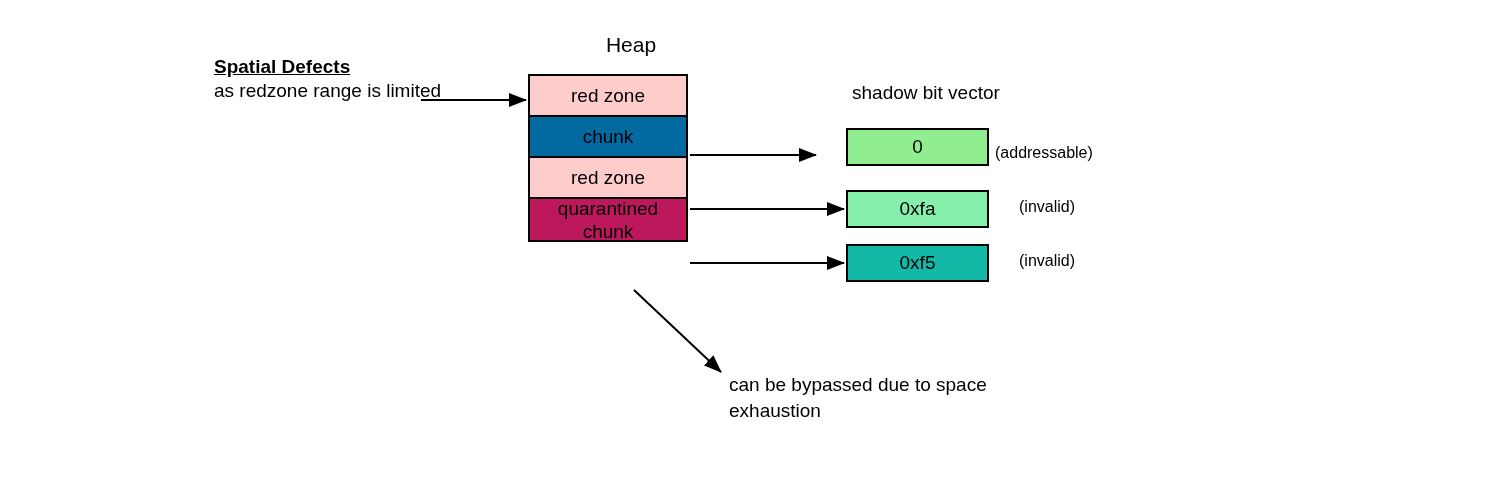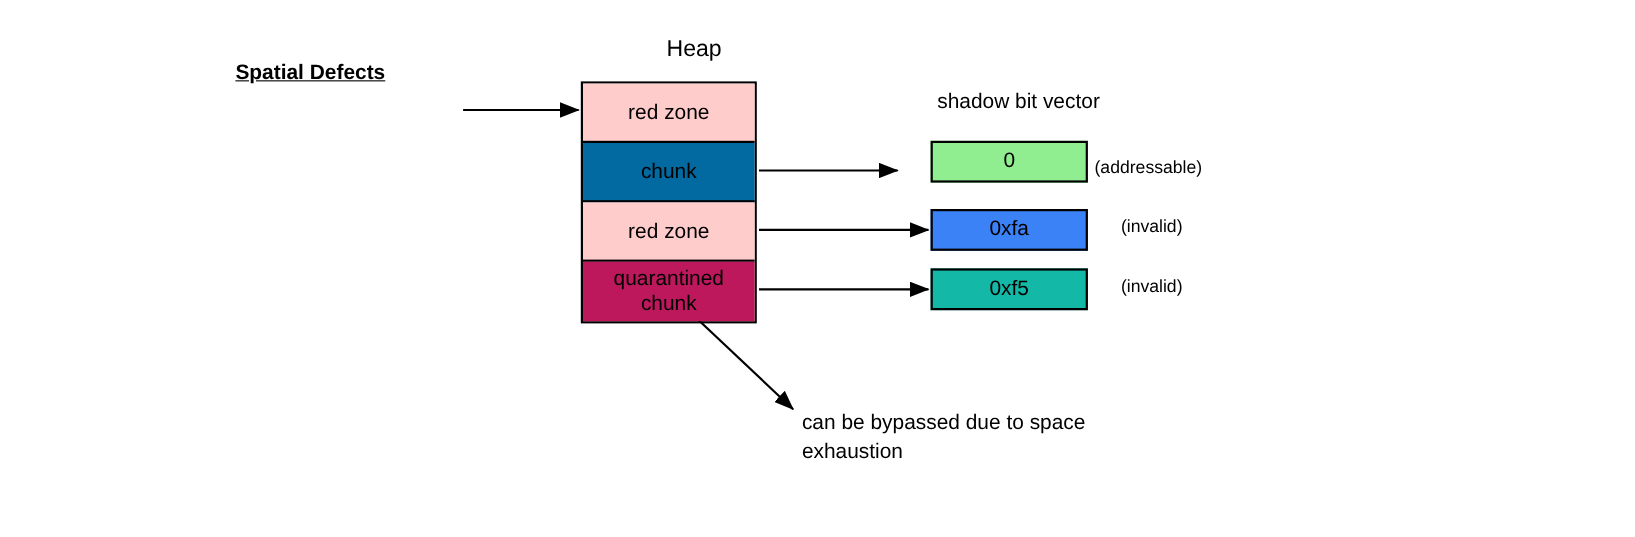--- a/index.html
+++ b/index.html
@@ -40,21 +40,21 @@
   }
   .heap-stack {
     position: absolute;
     left: 528px;
     top: 74px;
     width: 160px;
     border: 2px solid #000;
     box-sizing: border-box;
   }
   .heap-cell {
-    height: 54px;
+    height: 41px;
     box-sizing: border-box;
     display: flex;
     align-items: center;
     justify-content: center;
     text-align: center;
     font-size: 19px;
     line-height: 23px;
     border-bottom: 2px solid #000;
     padding: 0 4px;
   }
@@ -121,20 +121,21 @@
 
     <line x1="690" y1="209" x2="844" y2="209" stroke="#000000" stroke-width="2" marker-end="url(#arrowhead)"></line>
 
     <line x1="690" y1="263" x2="844" y2="263" stroke="#000000" stroke-width="2" marker-end="url(#arrowhead)"></line>
 
     <line x1="634" y1="290" x2="721" y2="372" stroke="#000000" stroke-width="2" marker-end="url(#arrowhead)"></line>
   </svg>
 
   <div class="anno" style="left:214px; top:56px;">
     <div class="anno-title">Spatial Defects</div>
+    <div class="anno-body">as redzone range is limited</div>
   </div>
 
   <div class="heap-label">Heap</div>
 
   <div class="heap-stack">
     <div class="heap-cell" style="background:#ffcccc;">
       <span>red zone</span>
     </div>
     <div class="heap-cell" style="background:#0369a1;">
       <span>chunk</span>
@@ -148,21 +149,21 @@
     </div>
   </div>
 
   <div class="shadow-title">shadow bit vector</div>
 
   <div class="shadow-box" style="top:128px; background:#90ee90;">
     <span>0</span>
   </div>
   <div class="shadow-note" style="left:995px; top:144px;">(addressable)</div>
 
-  <div class="shadow-box" style="top:190px; background:#3b82f6;">
+  <div class="shadow-box" style="top:190px; background:#86efac;">
     <span>0xfa</span>
   </div>
   <div class="shadow-note" style="left:1019px; top:198px;">(invalid)</div>
 
   <div class="shadow-box" style="top:244px; background:#14b8a6;">
     <span>0xf5</span>
   </div>
   <div class="shadow-note" style="left:1019px; top:252px;">(invalid)</div>
 
   <div class="anno" style="left:729px; top:372px;">

